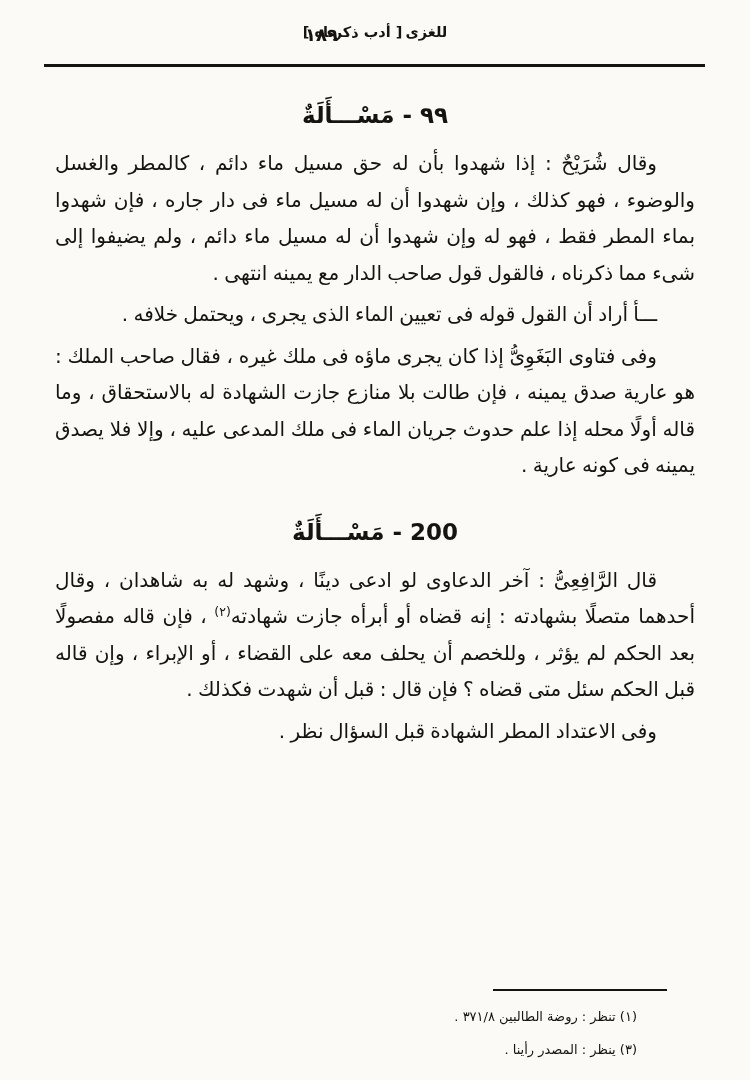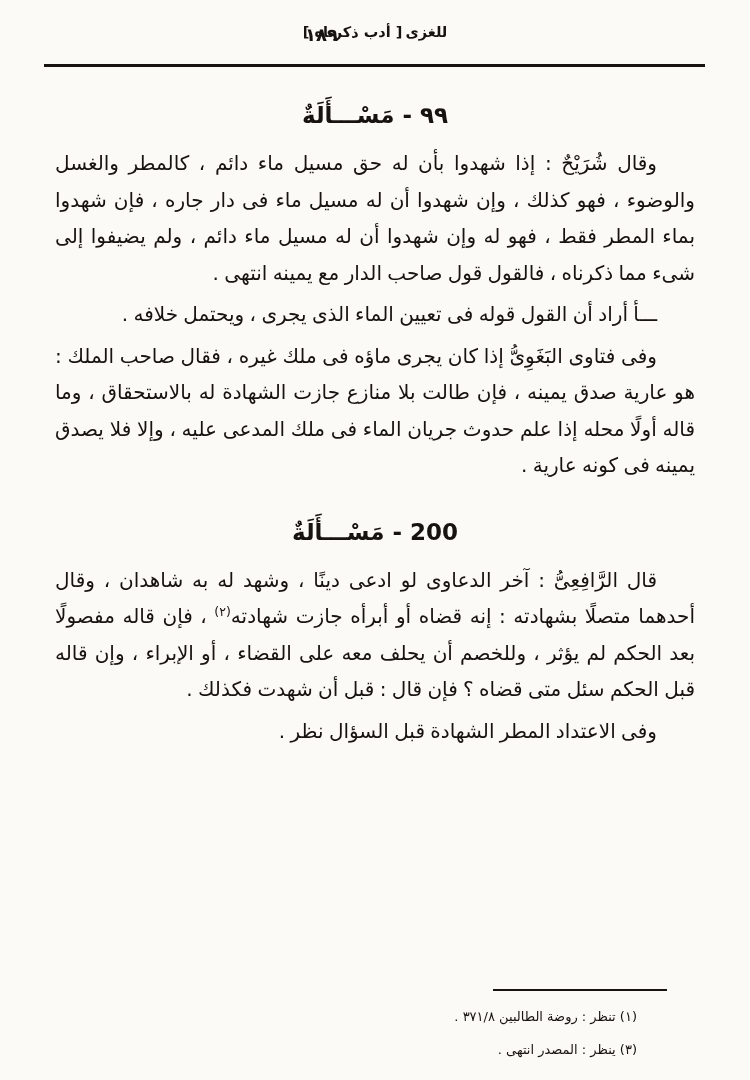--- a/index.html
+++ b/index.html
@@ -119,17 +119,17 @@
     <div>
         <p class="para"><span>قال الرَّافِعِىُّ : آخر الدعاوى لو ادعى دينًا ، وشهد له به شاهدان ، وقال أحدهما متصلًا بشهادته : إنه قضاه أو أبرأه جازت شهادته</span><sup>(٢)</sup><span> ، فإن قاله مفصولًا بعد الحكم لم يؤثر ، وللخصم أن يحلف معه على القضاء ، أو الإبراء ، وإن قاله قبل الحكم سئل متى قضاه ؟ فإن قال : قبل أن شهدت فكذلك .</span></p>
         <p class="para"><span>وفى الاعتداد المطر الشهادة قبل السؤال نظر .</span></p>
       </div>
   </div>
 
   <div class="footnote-area">
     <div class="fn-sep"></div>
     <div class="fn-lines">
         <div class="fn-line"><span>(١) </span><span>تنظر : روضة الطالبين </span><bdi dir="ltr">٣٧١/٨</bdi> <span>.</span></div>
-        <div class="fn-line"><span>(٣) </span><span>ينظر : المصدر انتهى </span><span>.</span></div>
+        <div class="fn-line"><span>(٣) </span><span>ينظر : المصدر رأينا </span><span>.</span></div>
       </div>
   </div>
 
 </div>
 
 </body></html>

